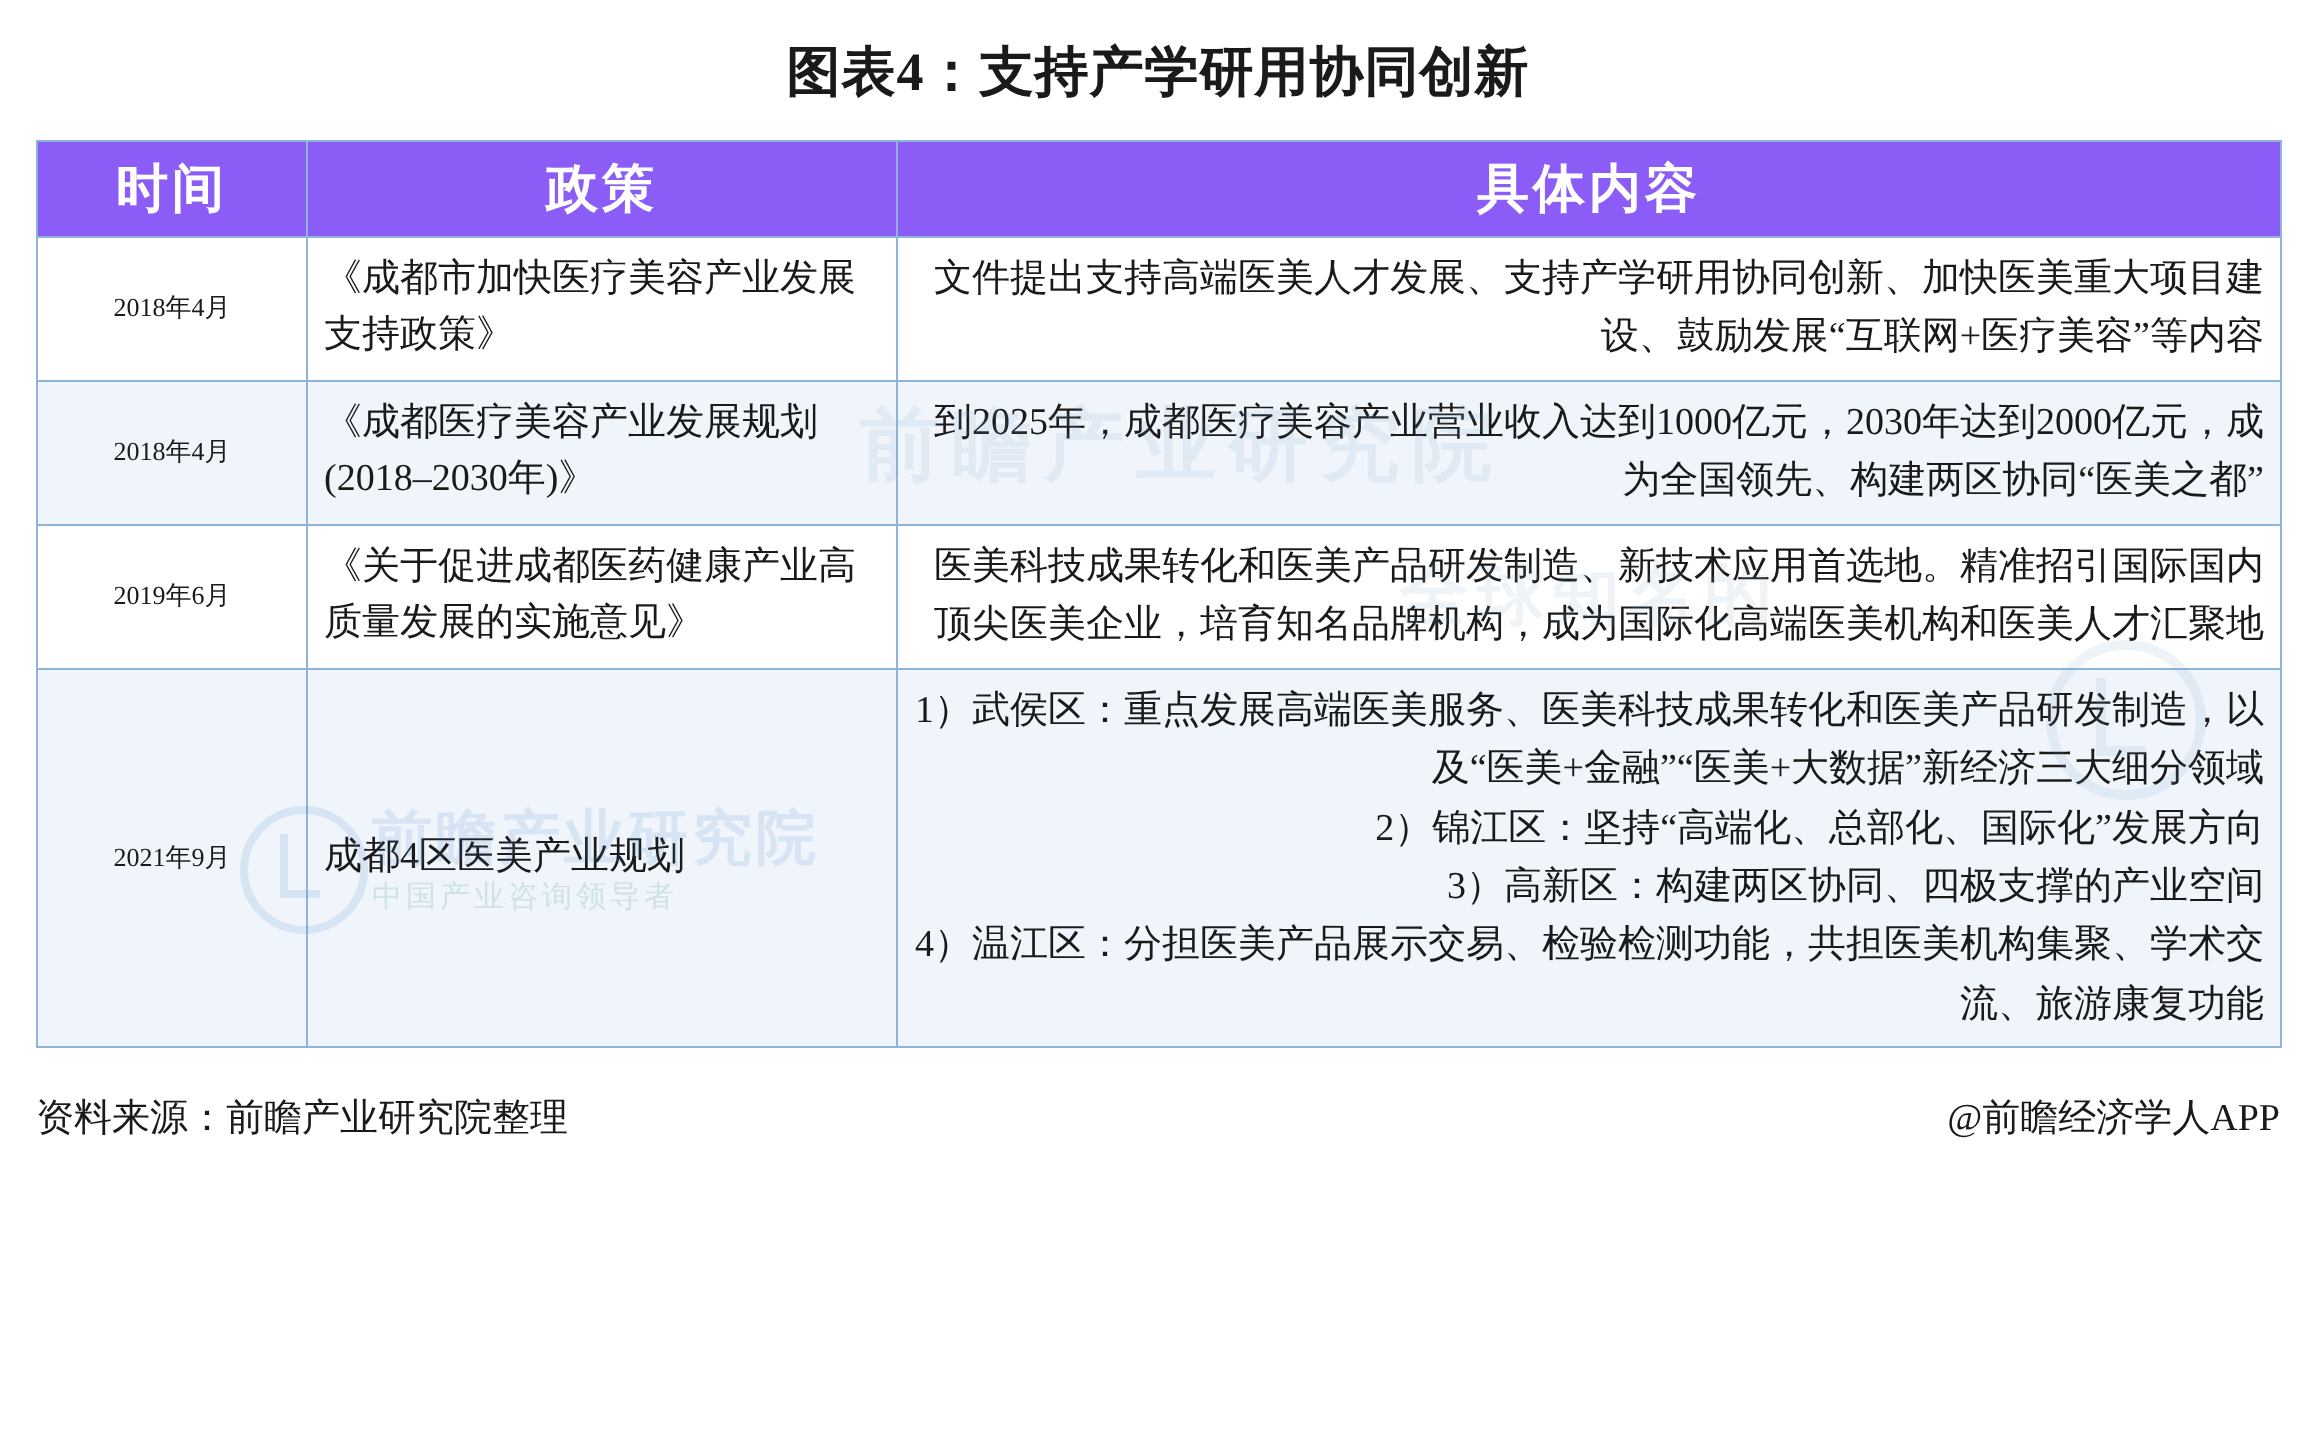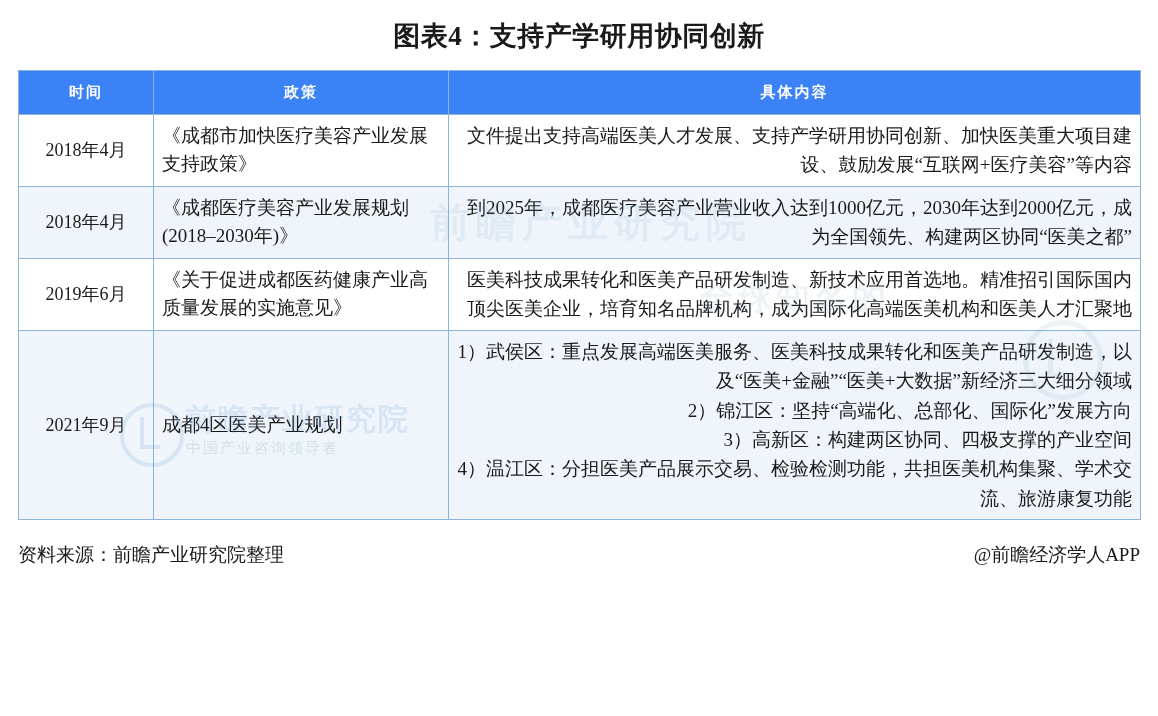--- a/index.html
+++ b/index.html
@@ -38,33 +38,33 @@
     table-layout: fixed;
     margin: 0 auto;
   }
   table.policy th, table.policy td {
     border: 1px solid #8fb4d9;
     vertical-align: middle;
     padding: 6px 8px;
     box-sizing: border-box;
   }
   thead th {
-    background: #3b82f6;
+    background: #8b5cf6;
     color: #ffffff;
-    font-size: 15px;
+    font-size: 26px;
     font-weight: bold;
     text-align: center;
     height: 44px;
     border: 1px solid #1f6fb5;
     letter-spacing: 2px;
   }
   td.col-time {
     width: 135px;
     text-align: center;
-    font-size: 18px;
+    font-size: 13px;
     line-height: 1.45;
   }
   td.col-policy {
     width: 295px;
     text-align: left;
     font-size: 19px;
     line-height: 1.5;
   }
   td.col-content {
     width: 692px;

